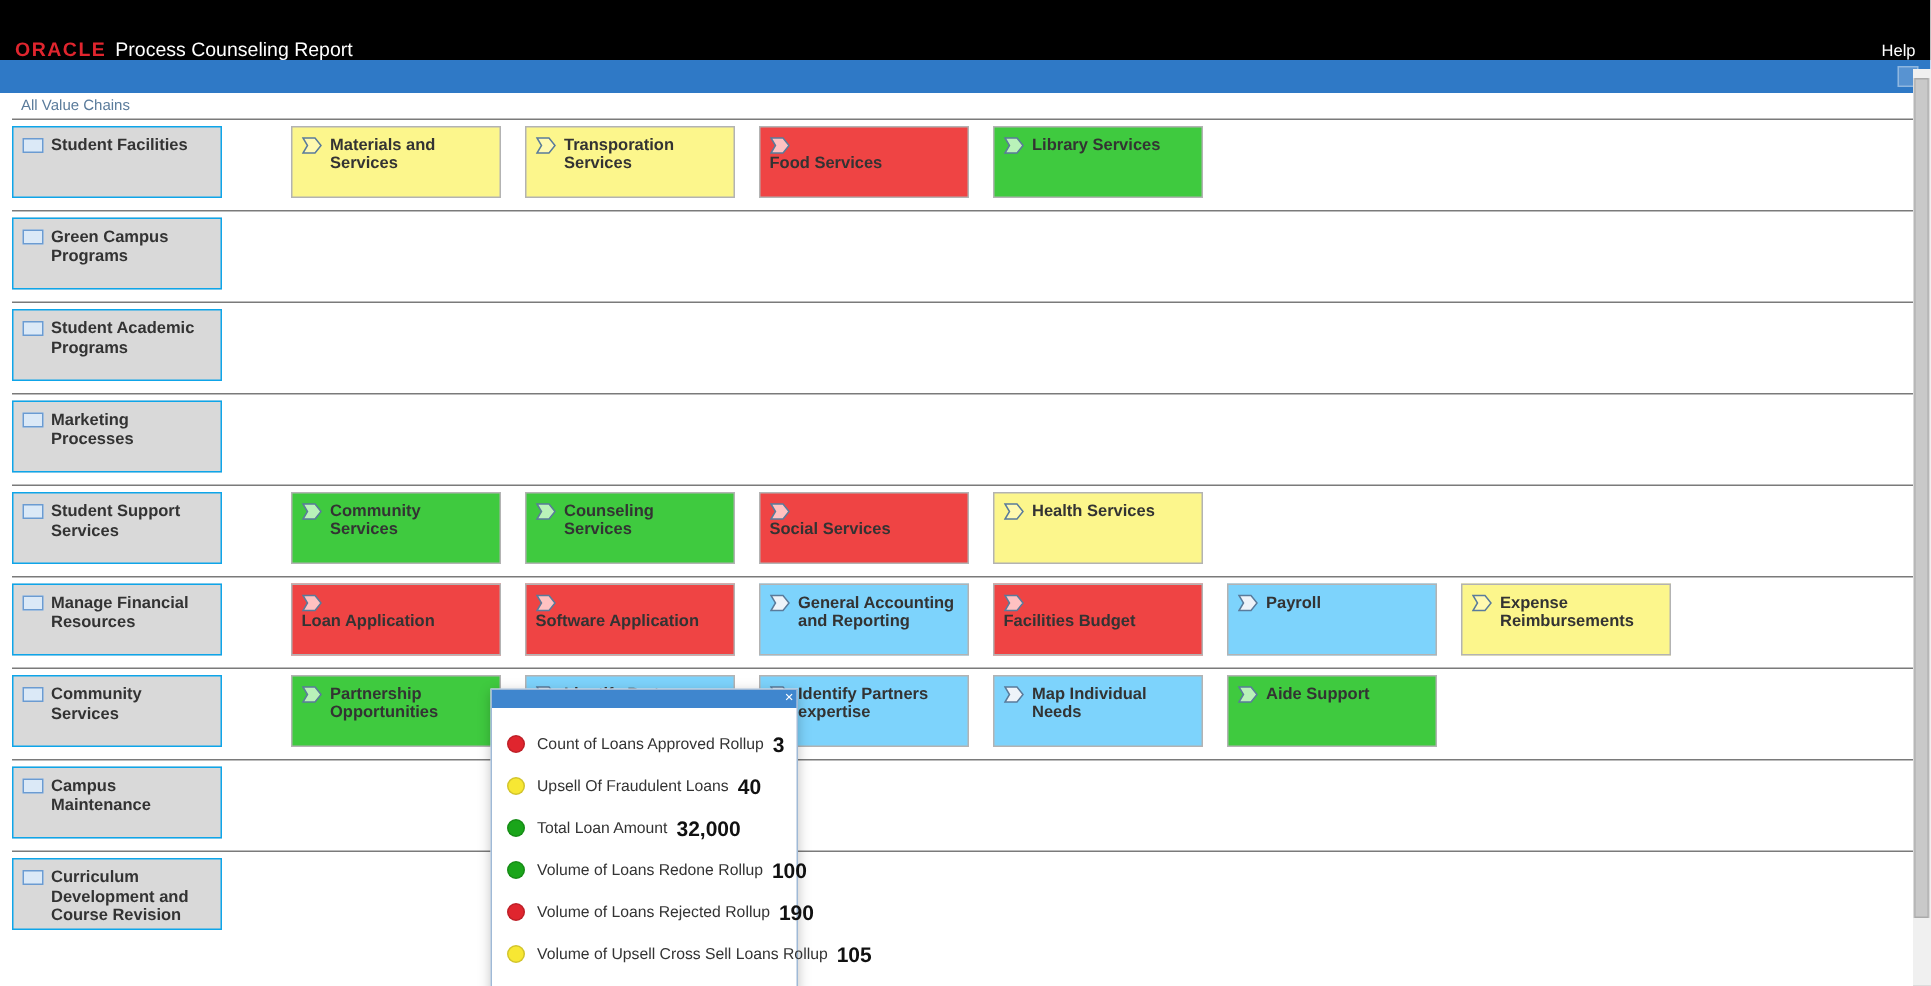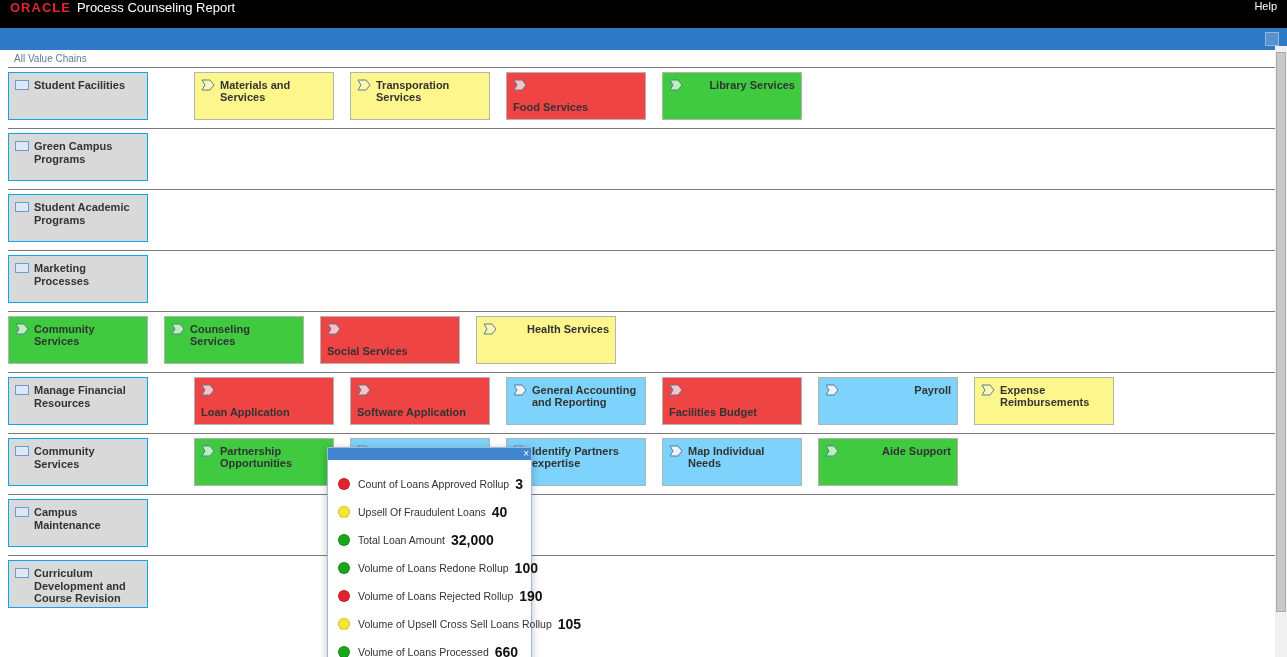--- a/index.html
+++ b/index.html
@@ -1,19 +1,19 @@
 <!DOCTYPE html>
 <html><head>
 <meta charset="utf-8">
 <style>
   * { box-sizing: border-box; }
   html, body { margin:0; padding:0; font-family: Arial, Helvetica, sans-serif; background:#fff; }
   body { width:1287px; height:657px; overflow:hidden; position:relative; }
 
-  .topbar { background:#000; color:#fff; height:28px; display:flex; align-items:flex-start; padding:0 10px; font-size:13px; }
+  .topbar { background:#000; color:#fff; height:40px; display:flex; align-items:flex-end; padding:0 10px; font-size:13px; }
   .topbar .logo { color:#e0252e; font-weight:bold; letter-spacing:1px; margin-right:6px; font-family:Arial; }
   .topbar .title { color:#fff; font-size:13px; }
   .topbar .help { margin-left:auto; color:#fff; font-size:11px; cursor:pointer; }
 
   .toolbar { background:#2f79c6; height:22px; display:flex; align-items:center; justify-content:flex-end; padding:0 8px; }
   .toolbar-icon { width:14px; height:14px; background:#fff3; border:1px solid #fff5; cursor:pointer; }
 
   .content { position:relative; height:611px; overflow-y:auto; padding:0 8px 8px 8px; }
   .breadcrumb { color:#5a7b9b; font-size:10px; padding:3px 6px; }
 
@@ -26,21 +26,21 @@
     color:#333; margin-right:46px; cursor:pointer;
   }
   .chain-icon {
     width:14px; height:10px; border:1px solid #6b9bd1; background:#dbe9f7; margin-right:5px; margin-top:1px; flex-shrink:0;
   }
   .chain-card .txt { line-height:1.15; }
 
   .proc-card {
     width:140px; height:48px; border:1px solid #b3b3b3;
     display:flex; align-items:flex-start; padding:6px 6px; font-size:11px; font-weight:bold;
-    color:#333; margin-right:16px; cursor:pointer; position:relative;justify-content:space-between;
+    color:#333; margin-right:16px; cursor:pointer; position:relative;
   }
   .proc-card.green  { background:#3fca3f; }
   .proc-card.yellow { background:#fcf68c; }
   .proc-card.red    { background:#ef4444;flex-direction:column; }
   .proc-card.white  { background:#7dd3fc; }
 
   .arrow-icon {
     width:14px; height:12px; margin-right:5px; margin-top:0; flex-shrink:0;
   }
   .arrow-icon svg { display:block; }
@@ -137,20 +137,24 @@
       <div class="row">
         <div class="row-inner">
           <div class="chain-card">
             <span class="chain-icon"></span>
             <span class="txt">Marketing Processes</span>
           </div>
         </div>
       </div>
       <div class="row">
         <div class="row-inner">
+          <div class="chain-card">
+            <span class="chain-icon"></span>
+            <span class="txt">Student Support Services</span>
+          </div>
           <div class="proc-card green">
             <span class="arrow-icon">
               <svg width="14" height="12" viewBox="0 0 14 12">
     <path d="M1 1 L9 1 L13 6 L9 11 L1 11 L4 6 Z" fill="#b9f2b9" stroke="#5a7b9b" stroke-width="1"></path>
   </svg>
             </span>
             <span class="txt">Community Services</span>
           </div>
           <div class="proc-card green">
             <span class="arrow-icon">

